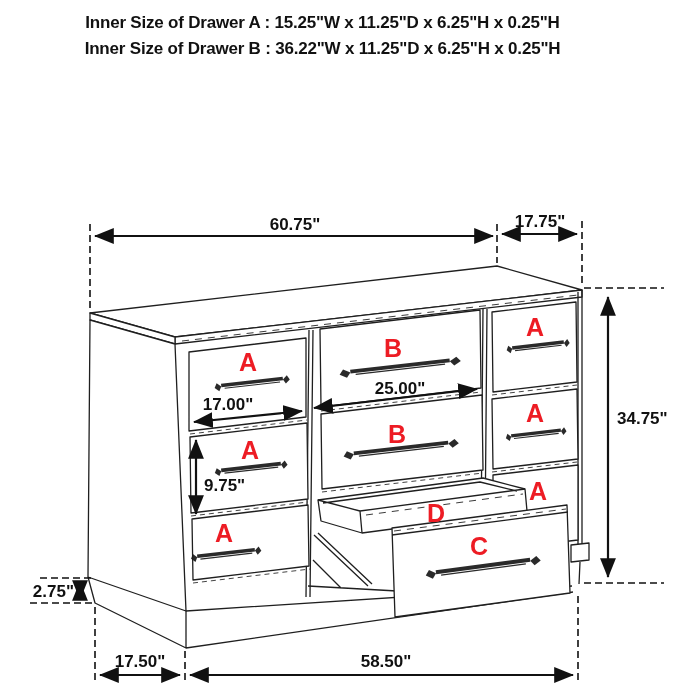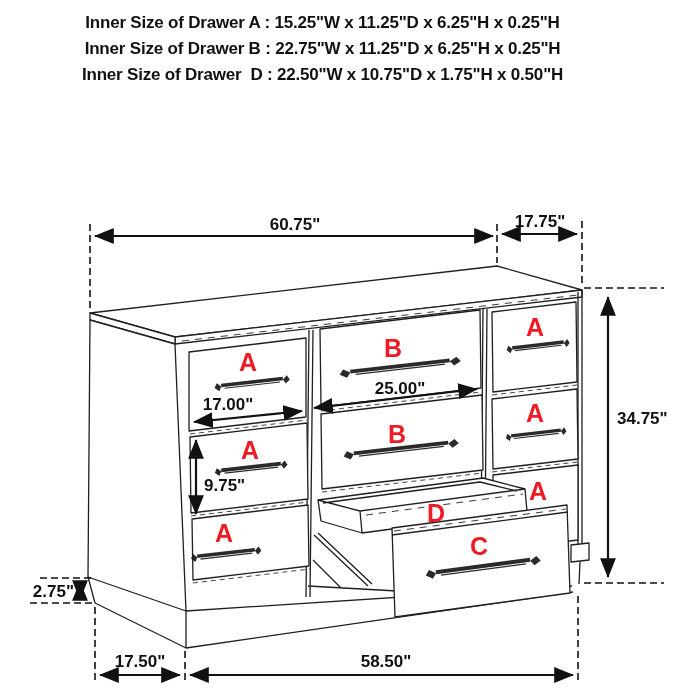--- a/index.html
+++ b/index.html
@@ -19,22 +19,21 @@
   .dimline{stroke:#111;stroke-width:2.2;fill:none;}
   .dashext{stroke:#111;stroke-width:1.6;fill:none;stroke-dasharray:7 4;}
 </style>
 </head>
 <body>
 
 <div class="canvas">
 
   <div class="title-block">
     <div class="spec-line">Inner Size of Drawer A : 15.25"W x 11.25"D x 6.25"H x 0.25"H</div>
-    <div class="spec-line">Inner Size of Drawer B : 22.75"W x 11.25"D x 6.25"H x 0.25"H</div>
-    <div class="spec-line">Inner Size of Drawer  D : 22.50"W x 10.75"D x 1.75"H x 0.50"H</div>
+    <div class="spec-line">Inner Size of Drawer B : 36.22"W x 11.25"D x 6.25"H x 0.25"H</div>
   </div>
 
   <svg width="700" height="700" viewBox="0 0 700 700">
     <defs>
       <marker id="arr" viewBox="0 0 10 8" refX="9.5" refY="4" markerWidth="9" markerHeight="7.2" orient="auto-start-reverse">
           <path d="M0,0 L10,4 L0,8 Z" fill="#111"></path>
         </marker>
       <g id="handle-proto">
         <line x1="-50" y1="0" x2="50" y2="0" stroke="#1f1f1f" stroke-width="4"></line>
         <line x1="-45" y1="3.5" x2="45" y2="3.5" stroke="#1f1f1f" stroke-width="1.3"></line>

